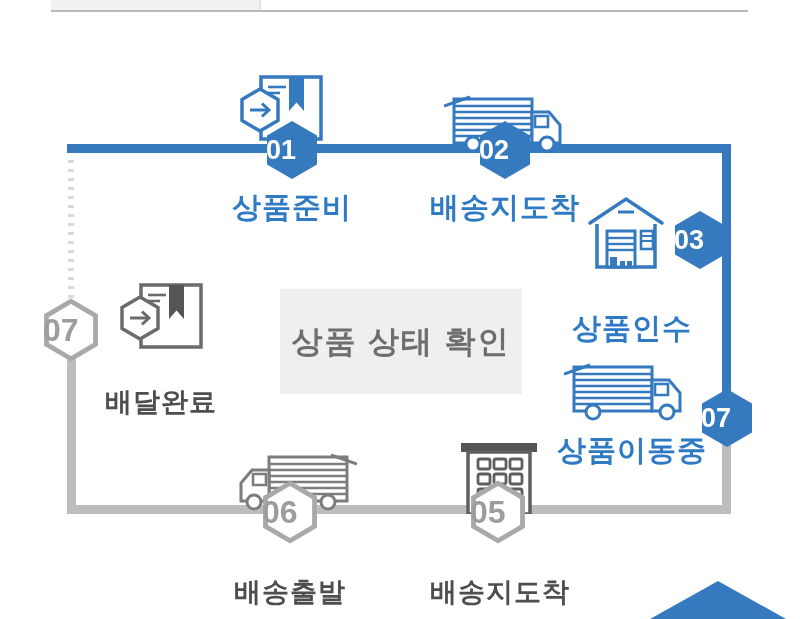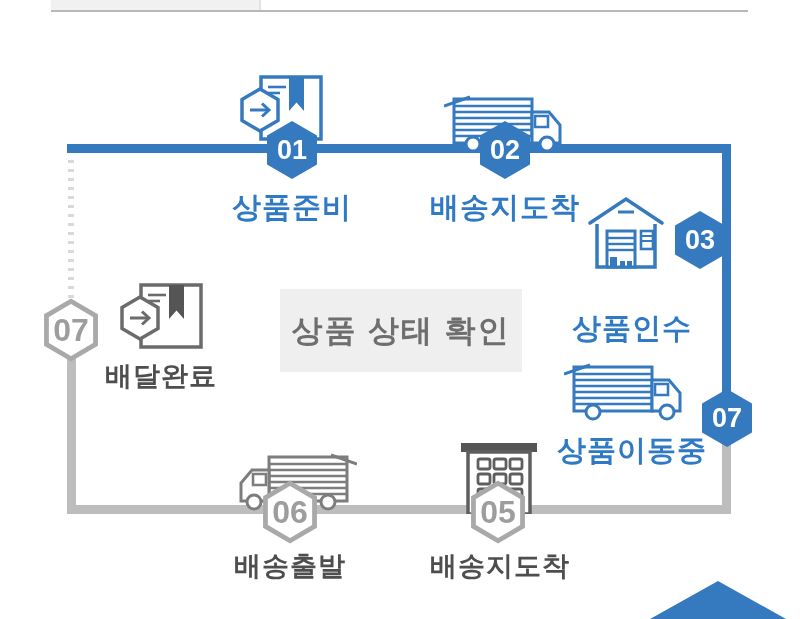--- a/index.html
+++ b/index.html
@@ -25,21 +25,21 @@
   .track-right-blue{left:722px;top:144px;width:9px;height:274px;}
   .track-right-gray{left:722px;top:418px;width:9px;height:96px;}
   .track-bottom{left:67px;top:505px;width:664px;height:9px;}
   .track-left-gray{left:67px;top:330px;width:9px;height:184px;}
   .track-left-dotted{
     left:68px;top:160px;width:6px;height:138px;
     background:repeating-linear-gradient(to bottom,var(--dot-gray) 0 3px,transparent 3px 9px);
   }
 
   
-  .hex{width:52px;height:60px;display:flex;align-items:center;justify-content:center;}
+  .hex{width:52px;height:60px;display:flex;align-items:center;}
   .hex svg{position:absolute;inset:0;width:100%;height:100%;}
   .hex .num{position:relative;font-weight:bold;font-size:27px;line-height:1;}
   .hex.blue .num{color:#ffffff;}
   .hex.gray{width:56px;height:64px;}
   .hex.gray .num{color:var(--number-gray);font-size:32px;}
   .hex-blue-poly{fill:var(--active-blue);}
   .hex-gray-poly{fill:#ffffff;stroke:var(--hex-outline-gray);stroke-width:4.5;}
 
   .hex01{left:266px;top:120px;}
   .hex02{left:479px;top:120px;}
@@ -57,32 +57,32 @@
   .icon02{left:444px;top:92px;}
   .icon03{left:588px;top:196px;}
   .icon04{left:564px;top:360px;}
   .icon05{left:461px;top:438px;}
   .icon06{left:233px;top:450px;transform:scaleX(-1);}
   .icon07{left:120px;top:282px;}
 
   
   .step-label{transform:translateX(-50%);font-weight:bold;white-space:nowrap;letter-spacing:1px;text-align:right;}
   .step-label.blue{color:var(--label-blue);font-size:29px;}
-  .step-label.dark{color:var(--label-dark);font-size:27px;}
+  .step-label.dark{color:var(--label-dark);font-size:27px;margin-top:26px;}
   .lbl01{left:292px;top:188px;}
   .lbl02{left:505px;top:188px;}
   .lbl03{left:632px;top:277px;margin-top:32px;}
   .lbl04{left:632px;top:431px;}
   .lbl05{left:500px;top:548px;}
   .lbl06{left:290px;top:548px;}
   .lbl07{left:161px;top:358px;}
 
   
   .banner{
-    left:280px;top:289px;width:242px;height:83px;background:var(--banner-bg);
+    left:280px;top:289px;width:242px;height:105px;background:var(--banner-bg);
     display:flex;align-items:center;justify-content:center;
     color:var(--banner-text);font-size:31px;font-weight:bold;letter-spacing:2px;white-space:nowrap;
   }
 
   
   .corner-triangle{
     left:650px;top:581px;width:136px;height:38px;background:var(--active-blue);
     clip-path:polygon(50% 0,100% 100%,0 100%);
   }
 </style>

